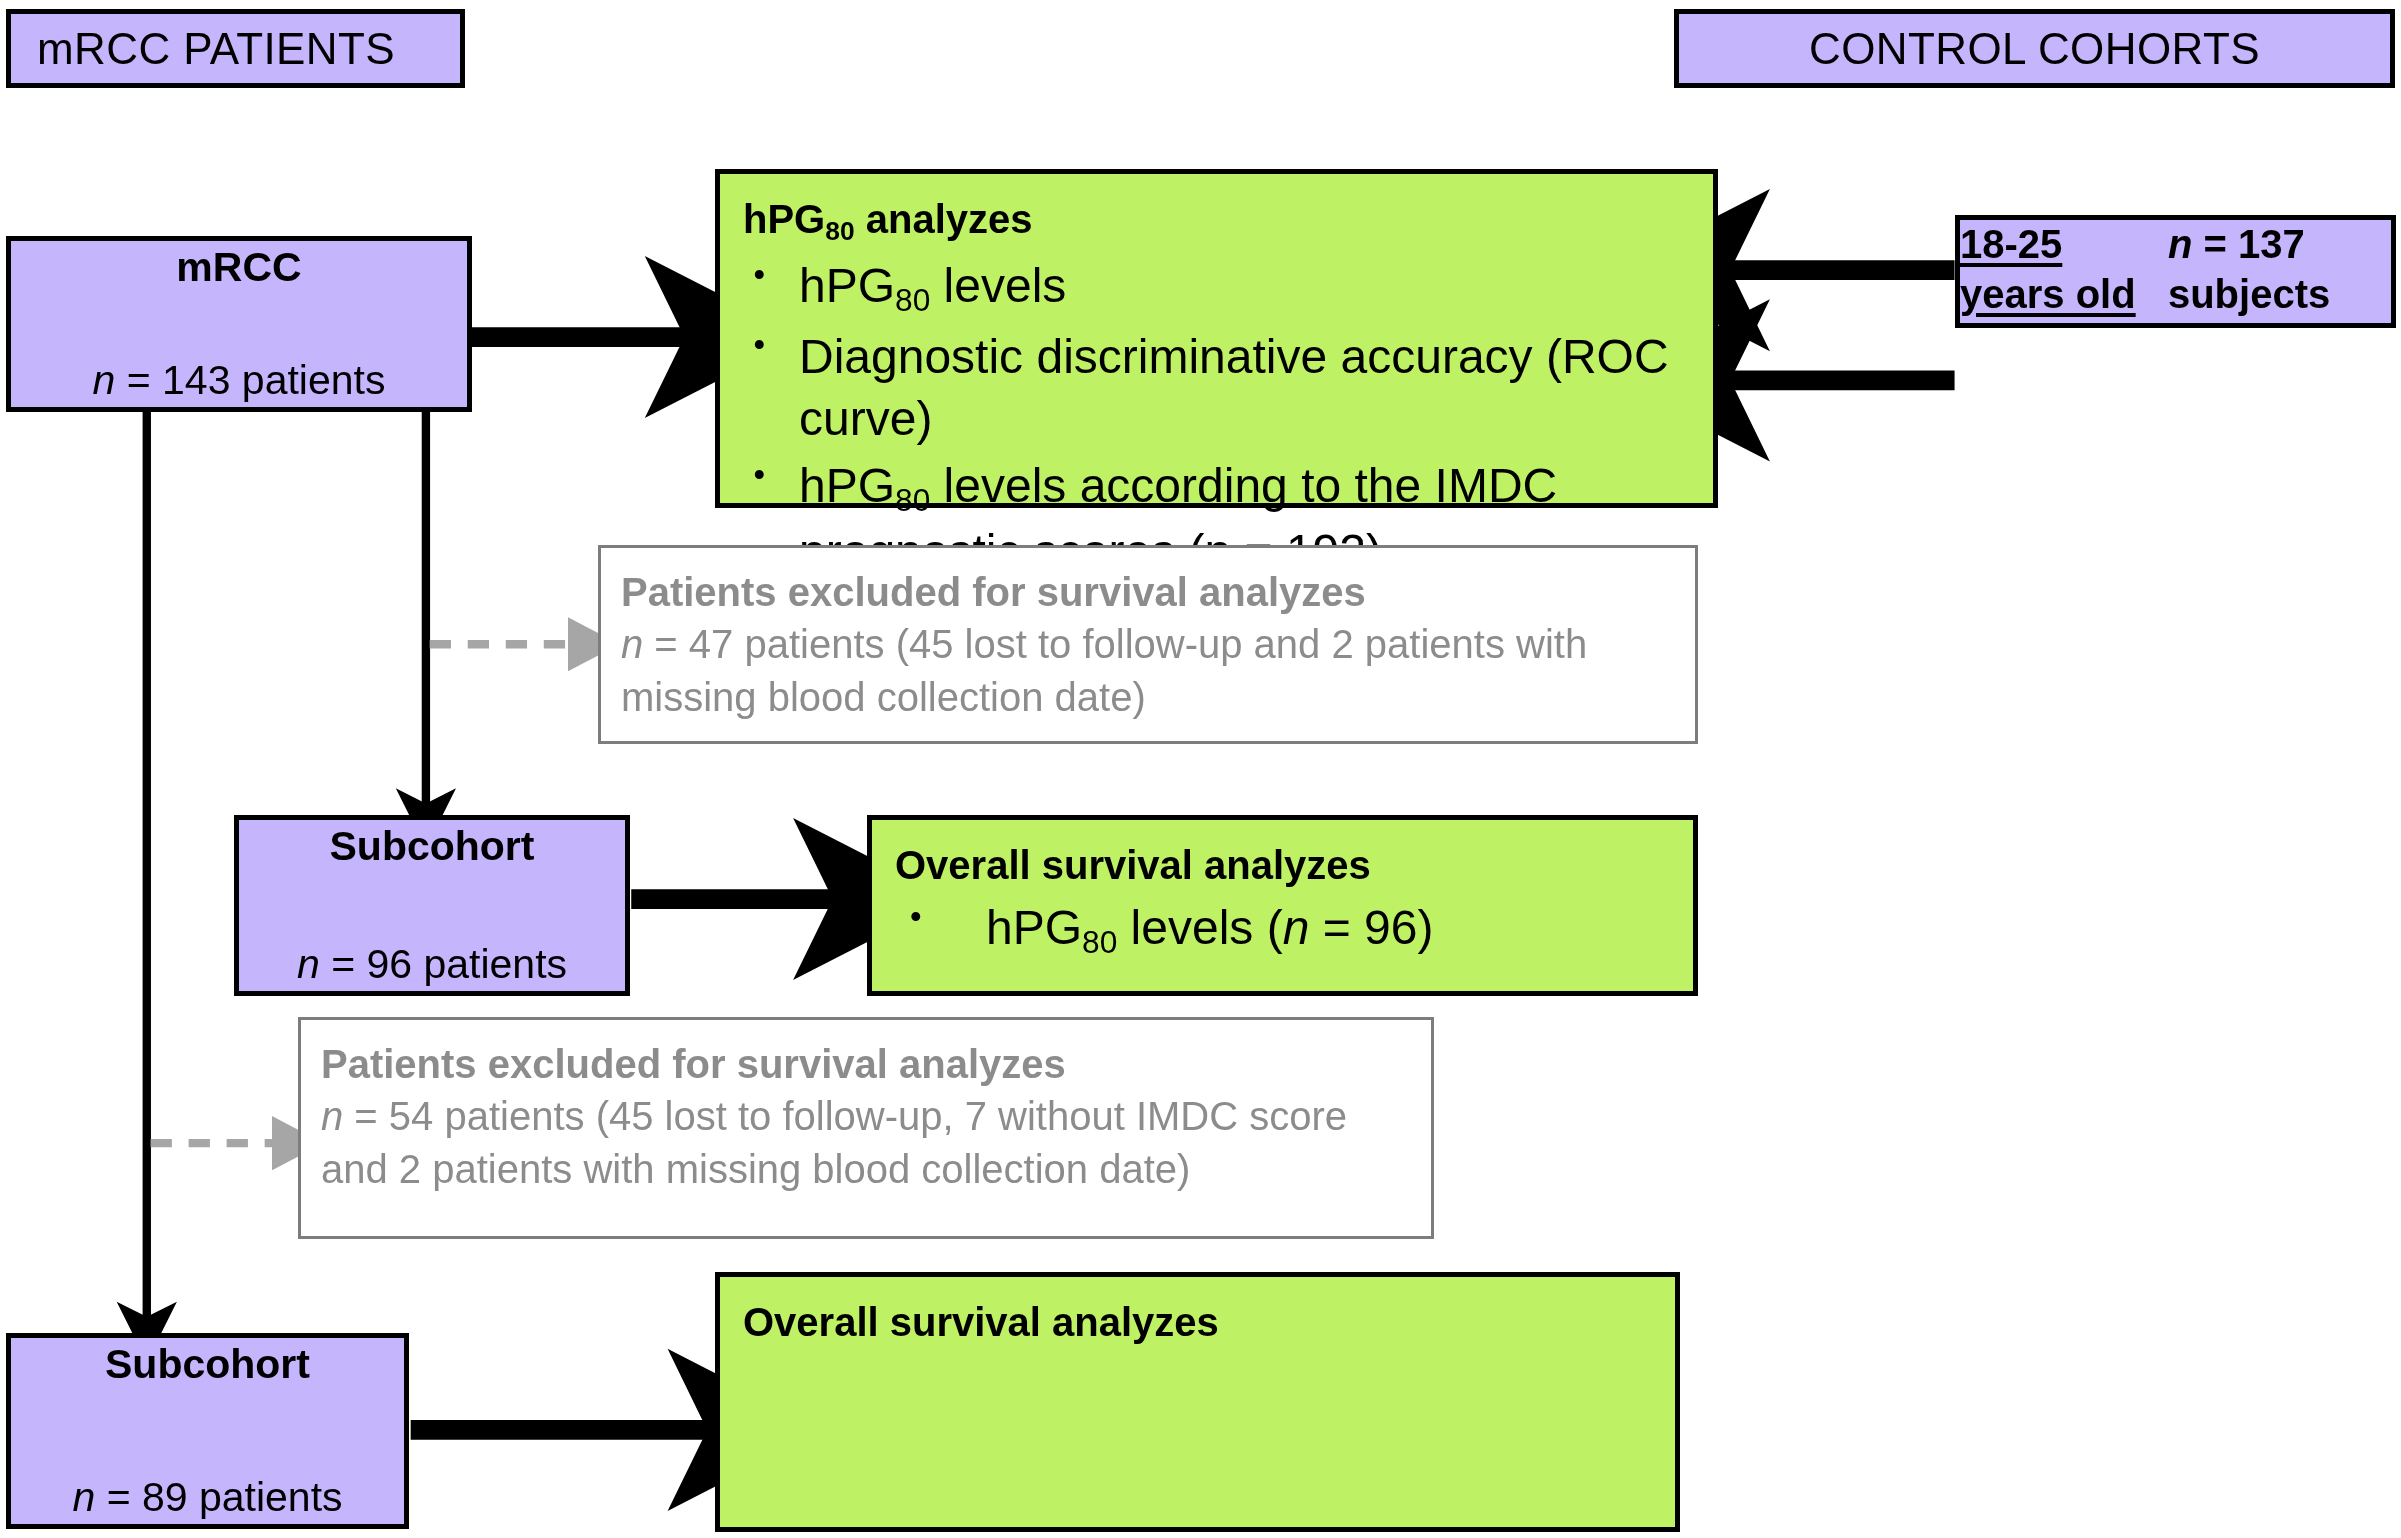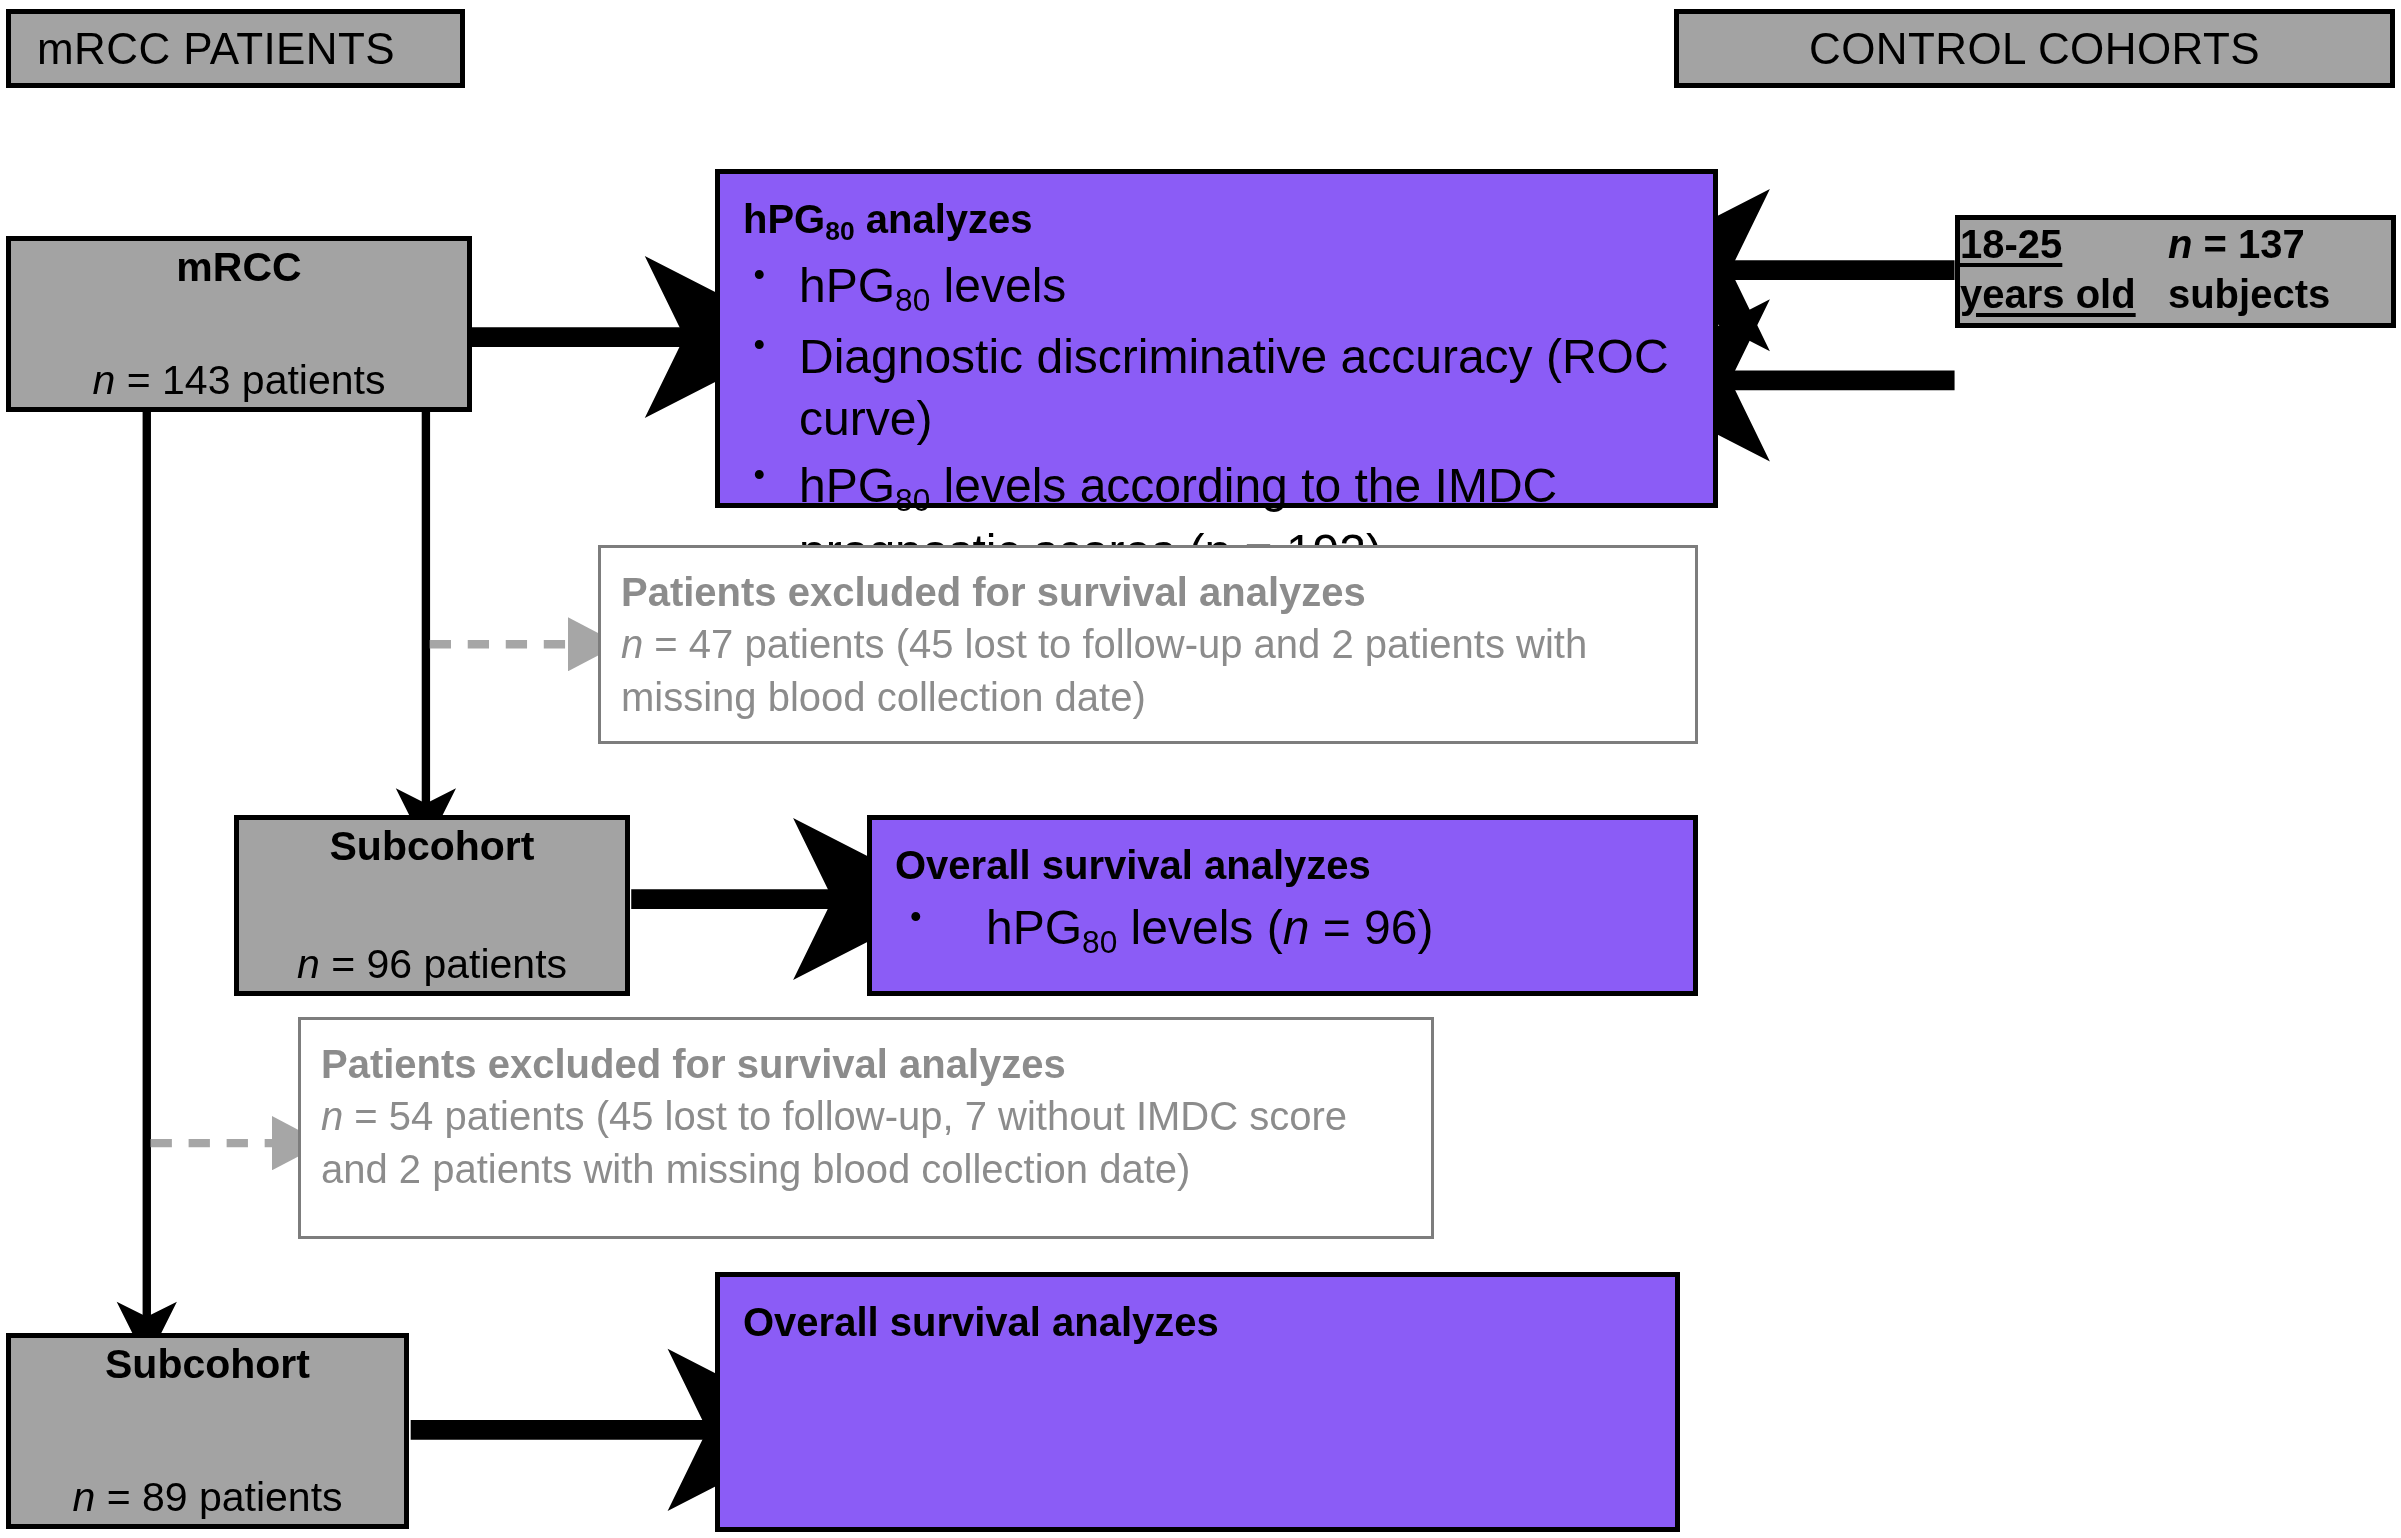--- a/index.html
+++ b/index.html
@@ -14,24 +14,24 @@
     position: relative;
     width: 2401px;
     height: 1538px;
     background: #ffffff;
     overflow: hidden;
   }
   .box {
     position: absolute;
     box-sizing: border-box;
     border: 5.3px solid #000000;
-    background: #a3a3a3;
+    background: #c4b5fd;
   }
   .box.gray {
-    background: #8b5cf6;
+    background: #bef264;
   }
   .hdr {
     display: flex;
     align-items: center;
     justify-content: center;
     font-size: 44px;
     color: #000000;
     letter-spacing: 0.4px;
   }
   .hdr-left {

